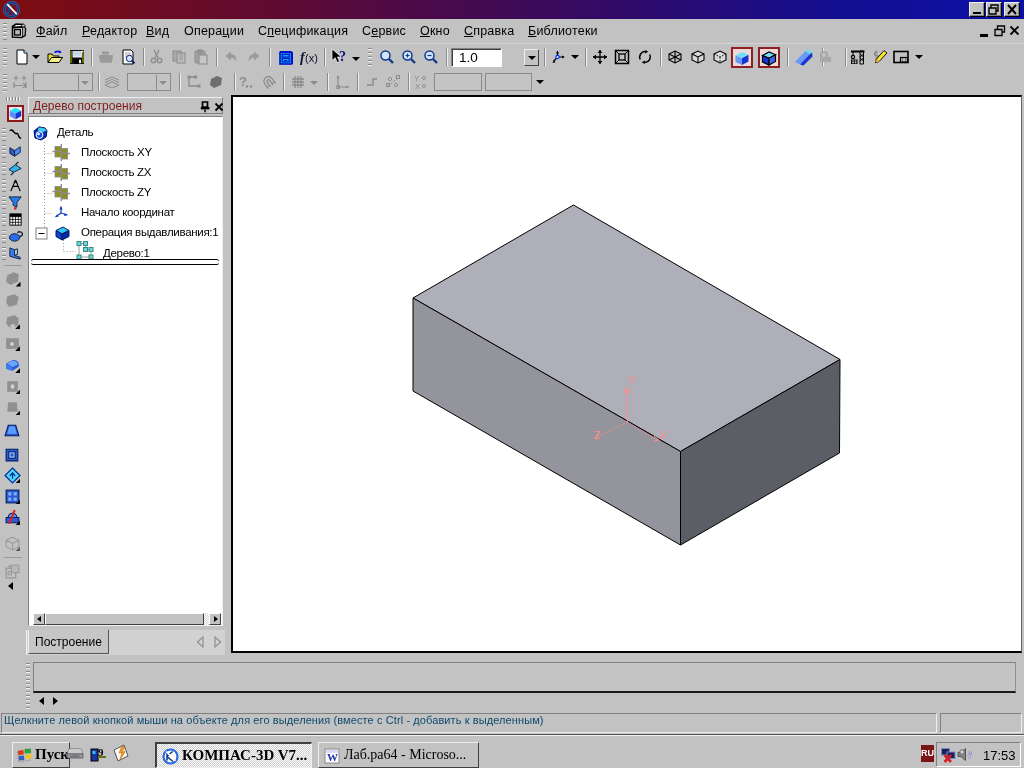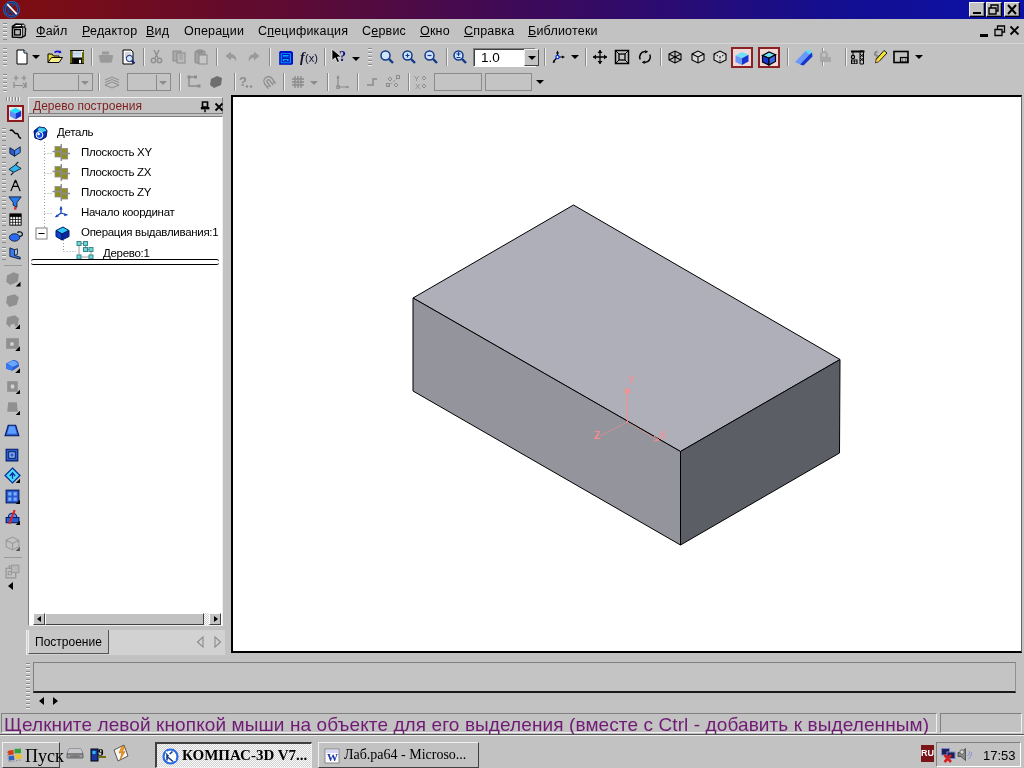--- a/index.html
+++ b/index.html
@@ -37,21 +37,21 @@
 #treebox{position:absolute;left:2px;top:21px;width:195px;height:510px;background:#fff;border-top:1px solid #808080;border-left:1px solid #808080;border-right:1px solid #efefef;border-bottom:1px solid #efefef}
 .trow{position:absolute;left:0;font-size:11.5px;letter-spacing:-0.3px;color:#000;white-space:nowrap}
 #tabrow{position:absolute;left:0px;top:535px;width:199px;height:25px}
 
 #viewport{position:absolute;left:231px;top:0px;width:791px;height:558px;background:#fff;border-left:2px solid #000;border-top:2px solid #000;border-right:1px solid #666;border-bottom:2px solid #000}
 
 #prop{position:absolute;left:0;top:655px;width:1024px;height:56px;background:#c2c2c2}
 #propfield{position:absolute;left:33px;top:7px;width:983px;height:31px;background:#c4c4c4;border-top:1px solid #808080;border-left:1px solid #808080;border-right:1px solid #909090;border-bottom:2px solid #1a1a1a}
 #status{position:absolute;left:0;top:711px;width:1024px;height:24px;background:#c2c2c2}
 .spanel{position:absolute;top:2px;height:20px;border-top:1px solid #808080;border-left:1px solid #808080;border-right:1px solid #efefef;border-bottom:1px solid #efefef;background:#c2c2c2}
-#status .txt{position:absolute;left:4px;top:3px;font-size:19px;letter-spacing:0.1px;color:#701a75;white-space:nowrap}
+#status .txt{position:absolute;left:4px;top:3px;font-size:11px;letter-spacing:0.1px;color:#0c4a6e;white-space:nowrap}
 #task{position:absolute;left:0;top:735px;width:1024px;height:33px;background:#c2c2c2;border-top:1px solid #efefef;box-shadow:0 -1px 0 #555}
 .tbtn{position:absolute;top:6px;height:26px;background:#c2c2c2;border-top:1px solid #efefef;border-left:1px solid #efefef;border-right:1px solid #404040;border-bottom:1px solid #404040;font-family:"Liberation Serif",serif;font-size:14px;color:#000}
 .tbtn.active{background-image:repeating-conic-gradient(#fafafa 0% 25%,#d0d0d0 0% 50%);background-size:2px 2px;border-top:2px solid #404040;border-left:2px solid #404040;border-right:1px solid #efefef;border-bottom:1px solid #efefef}
 </style></head>
 <body>
 
 <div id="title">
   <svg class="abs" style="left:3px;top:1px" width="17" height="17" viewBox="0 0 17 17">
     <circle cx="8.5" cy="8.5" r="7.2" fill="none" stroke="#2e66c8" stroke-width="2.6"></circle>
     <circle cx="8.5" cy="8.5" r="7.2" fill="none" stroke="#16336e" stroke-width="1.2"></circle>
@@ -191,21 +191,21 @@
       <circle cx="6.5" cy="6.5" r="4.5" fill="#d0e4ff" stroke="#123a8a" stroke-width="1.5"></circle>
       <path d="M4.5 6.5h4" stroke="#123a8a" stroke-width="1.2"></path>
       <path d="M10 10 L14 14" stroke="#123a8a" stroke-width="2.4"></path>
     </svg>
   <div class="sep" style="left:446px"></div>
   <svg class="i" style="left:452px;top:5px" viewBox="0 0 16 16">
       <circle cx="6.5" cy="6.5" r="4.5" fill="#d0e4ff" stroke="#123a8a" stroke-width="1.5"></circle>
       <path d="M4.5 5h4M6.5 3v4M4.5 8.5h4" stroke="#123a8a" stroke-width="1.1"></path>
       <path d="M10 10 L14 14" stroke="#123a8a" stroke-width="2.4"></path>
     </svg>
-  <div class="combo" style="left:473px;top:4px;width:63px">
+  <div class="combo" style="left:451px;top:4px;width:51px">
       <span style="position:absolute;left:7px;top:1px;font-size:13.5px">1.0</span>
     </div>
   <div class="combobtn" style="left:524px;top:5px">
       <div class="dda" style="left:3px;top:6px"></div>
     </div>
   <div class="sep" style="left:544px"></div>
   <svg class="i" style="left:551px;top:5px" viewBox="0 0 16 16">
       <path d="M6.5 8 L6.5 3 M6.5 8 L12 8 M6.5 8 L2.5 12.5" stroke="#000" stroke-width="1.2" fill="none"></path>
       <path d="M6.5 1.5 l-1.5 3 h3 z M14 8 l-3 -1.5 v3 z M1.5 14 l3 -0.8 l-1.8 -2 z" fill="#000"></path>
       <circle cx="6.5" cy="8" r="1.6" fill="#fff" stroke="#0030e0" stroke-width="1.2"></circle>
@@ -601,21 +601,21 @@
   <div class="abs" style="left:53px;top:42px;width:0;height:0;border-top:4px solid transparent;border-bottom:4px solid transparent;border-left:5.5px solid #000"></div>
 </div>
 
 <div id="status">
   <div class="spanel" style="left:1px;width:936px"></div>
   <div class="spanel" style="left:940px;width:82px"></div>
   <span class="txt">Щелкните левой кнопкой мыши на объекте для его выделения (вместе с Ctrl - добавить к выделенным)</span>
 </div>
 
 <div id="task">
-  <div class="tbtn" style="left:2px;width:58px;font-weight:normal;font-size:18px">
+  <div class="tbtn" style="left:12px;width:58px;font-weight:bold;font-size:15px">
     <svg class="abs" style="left:3px;top:4px" width="19" height="18" viewBox="0 0 19 18">
       <g transform="rotate(-6 9 9) skewY(-4)">
       <path d="M2.5 3.5 C4.5 2.5 6 4 8 3.2 L8 7.6 C6 8.4 4.5 7 2.5 8 Z" fill="#dc3a14"></path>
       <path d="M9 3 C11 2.2 13 3.8 15.5 3 L15.5 7.4 C13 8.2 11 6.6 9 7.4 Z" fill="#2fa238"></path>
       <path d="M2.5 9 C4.5 8 6 9.6 8 8.8 L8 13.2 C6 14 4.5 12.4 2.5 13.4 Z" fill="#2f62c4"></path>
       <path d="M9 8.6 C11 7.8 13 9.4 15.5 8.6 L15.5 13 C13 13.8 11 12.2 9 13 Z" fill="#eec02c"></path>
       <path d="M2 4 L2 14 M3.5 14.5 L14 14.5" stroke="#8a8a8a" stroke-width="1" stroke-dasharray="1.5 1.5" fill="none"></path>
       </g>
     </svg>
     <span class="abs" style="left:22px;top:3px">Пуск</span>

